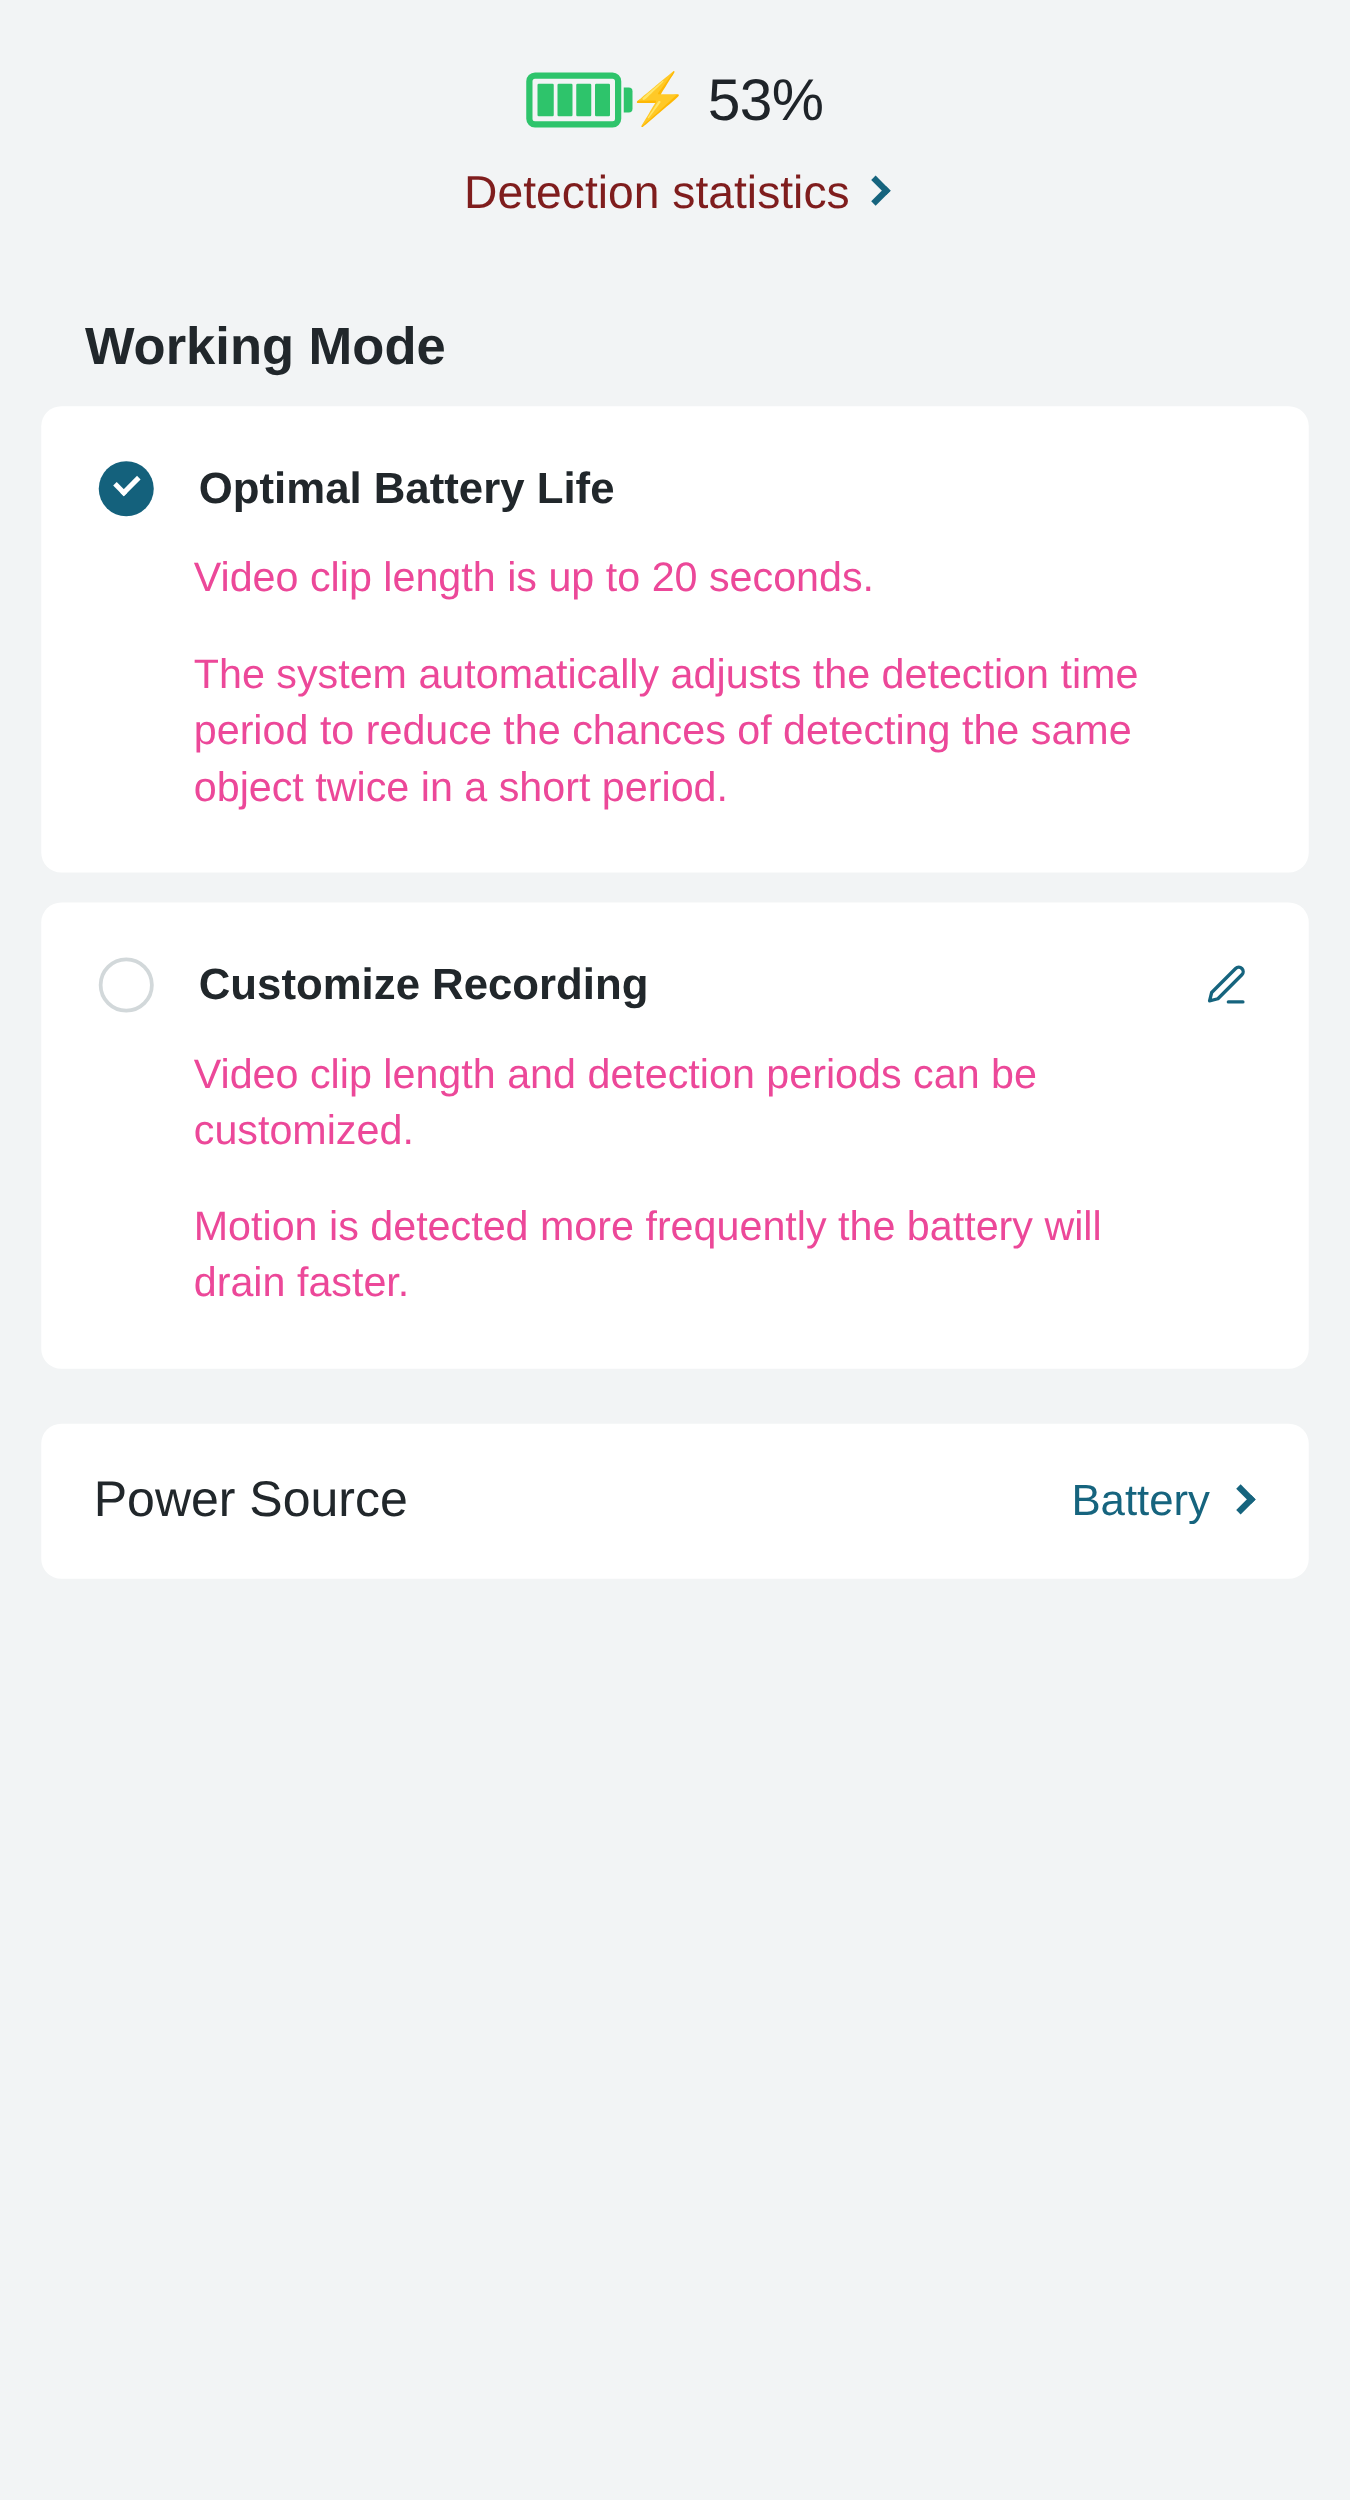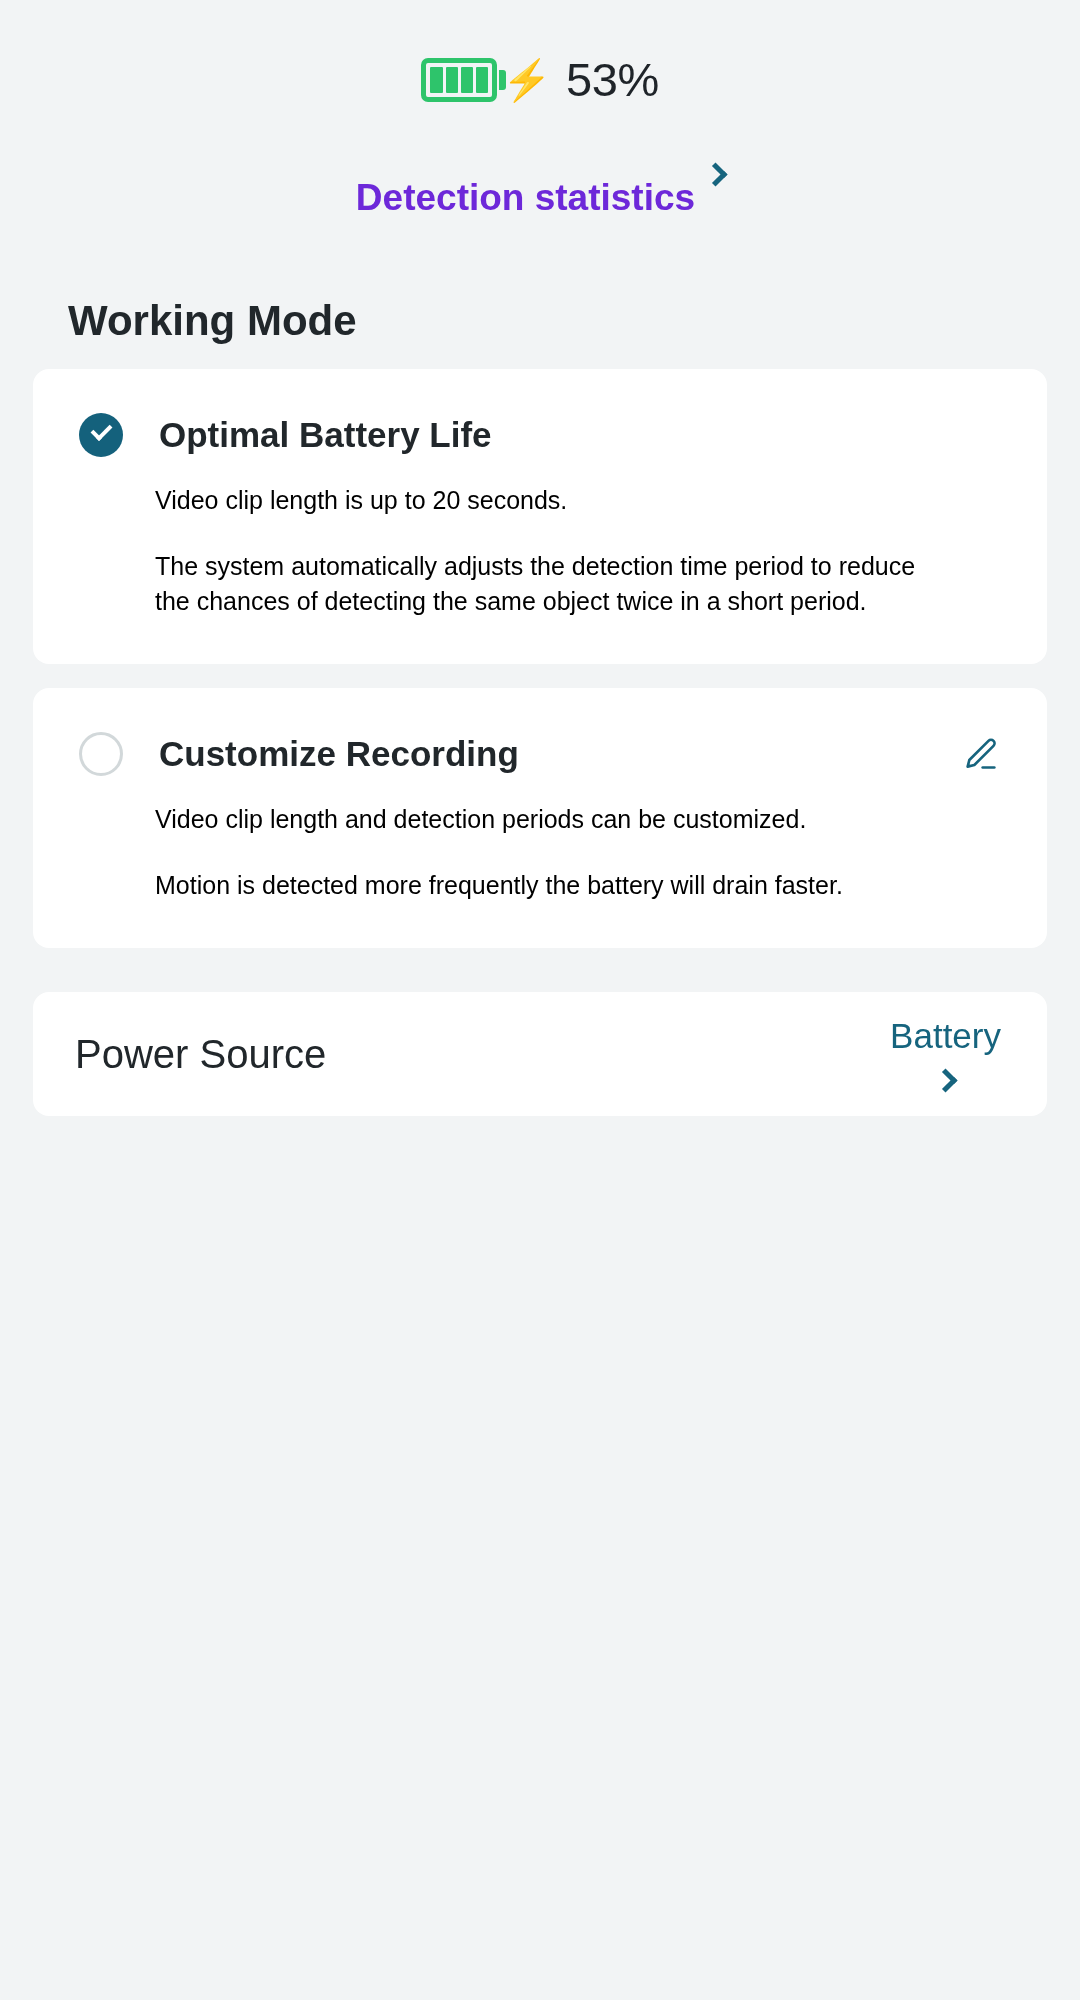--- a/index.html
+++ b/index.html
@@ -71,23 +71,22 @@
   .detection-link {
     display: flex;
     align-items: center;
     justify-content: center;
     gap: 12px;
     margin-top: 26px;
     cursor: pointer;
   }
   .detection-link .label {
     font-size: 37px;
-    font-weight: 700;
-    color: #6d28d9;
-    margin-top: 44px;
+    font-weight: 400;
+    color: #7f1d1d;
   }
   .chev {
     display: inline-block;
     width: 17px;
     height: 17px;
     border-right: 5px solid #16647e;
     border-top: 5px solid #16647e;
     transform: rotate(45deg);
     margin-bottom: 3px;
   }
@@ -138,23 +137,23 @@
     border-left: 4px solid #fff;
     border-bottom: 4px solid #fff;
     transform: rotate(-45deg);
   }
   .mode-title {
     font-size: 35px;
     font-weight: 700;
     color: #21272b;
   }
   .mode-desc {
-    font-size: 25px;
+    font-size: 33px;
     line-height: 1.37;
-    color: #000000;
+    color: #ec4899;
     margin-top: 26px;
     margin-left: 76px;
     max-width: 790px;
   }
   .mode-desc.second { margin-top: 32px; }
 
   .edit-icon {
     position: absolute;
     right: 0;
     top: 3px;
@@ -176,21 +175,20 @@
     cursor: pointer;
   }
   .power-label {
     font-size: 40px;
     color: #21272b;
   }
   .power-value-wrap {
     display: flex;
     align-items: center;
     gap: 16px;
-    flex-direction: column;
   }
   .power-value {
     font-size: 35px;
     color: #16647e;
   }
 </style>
 </head>
 <body>
 
 <div class="screen">

